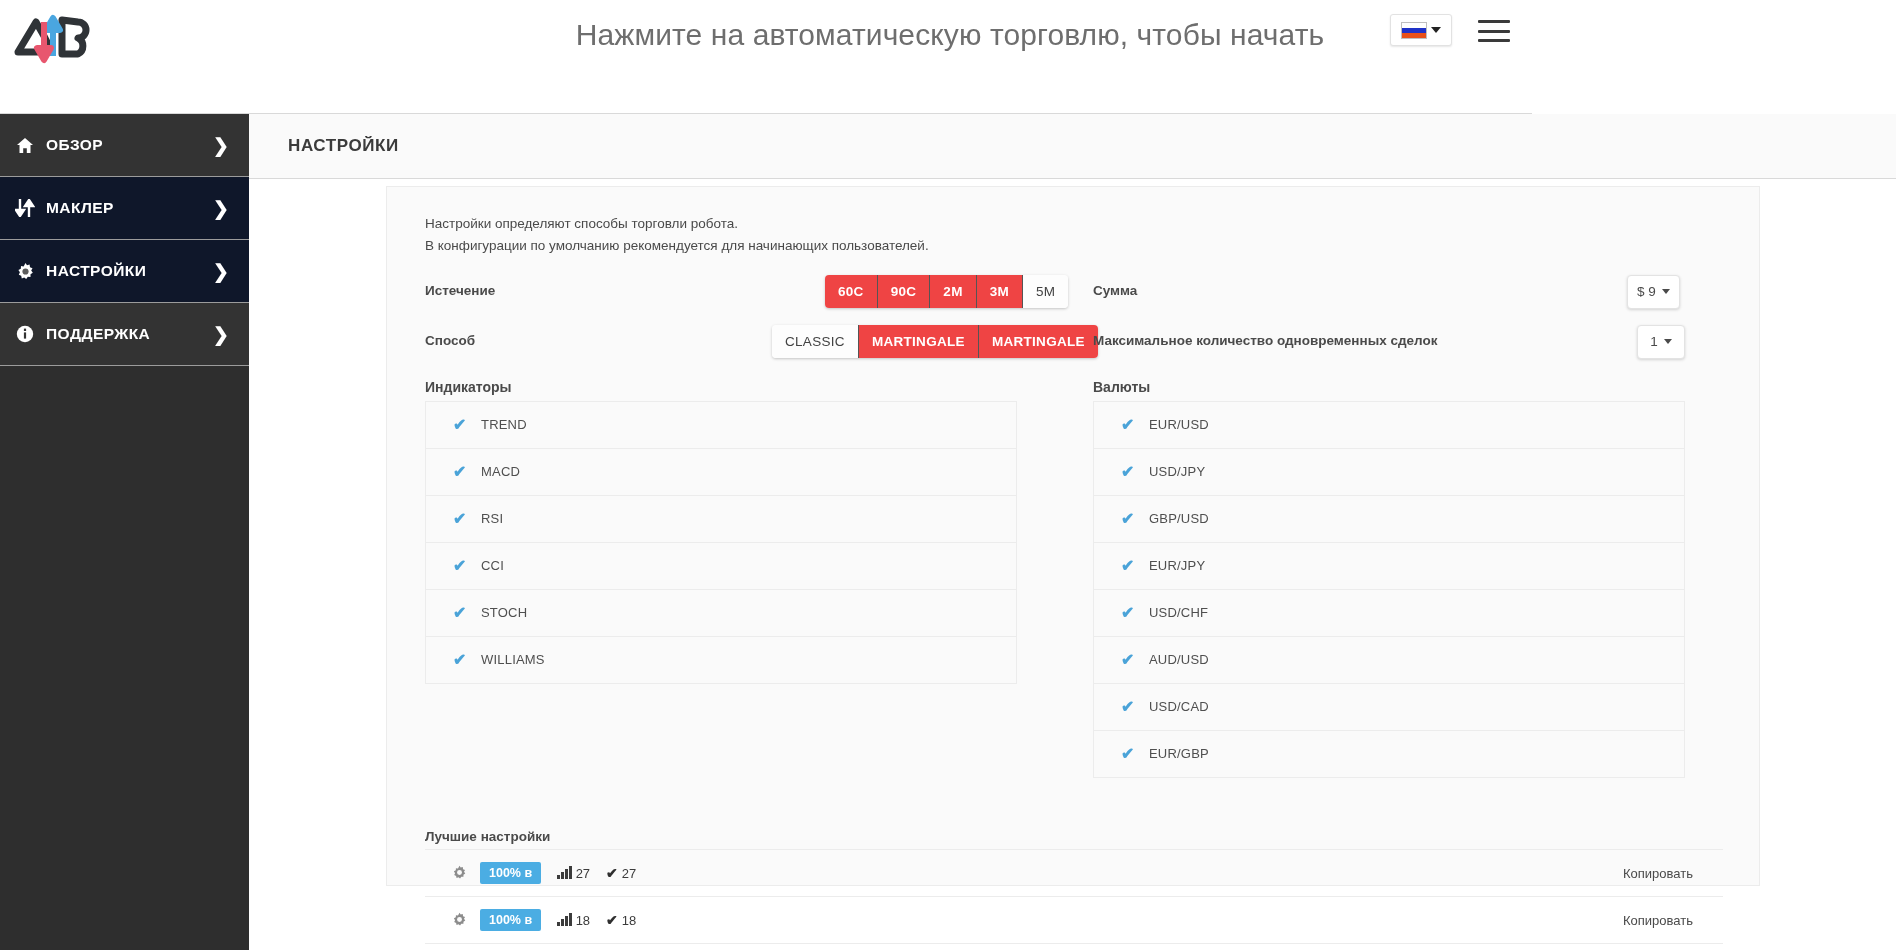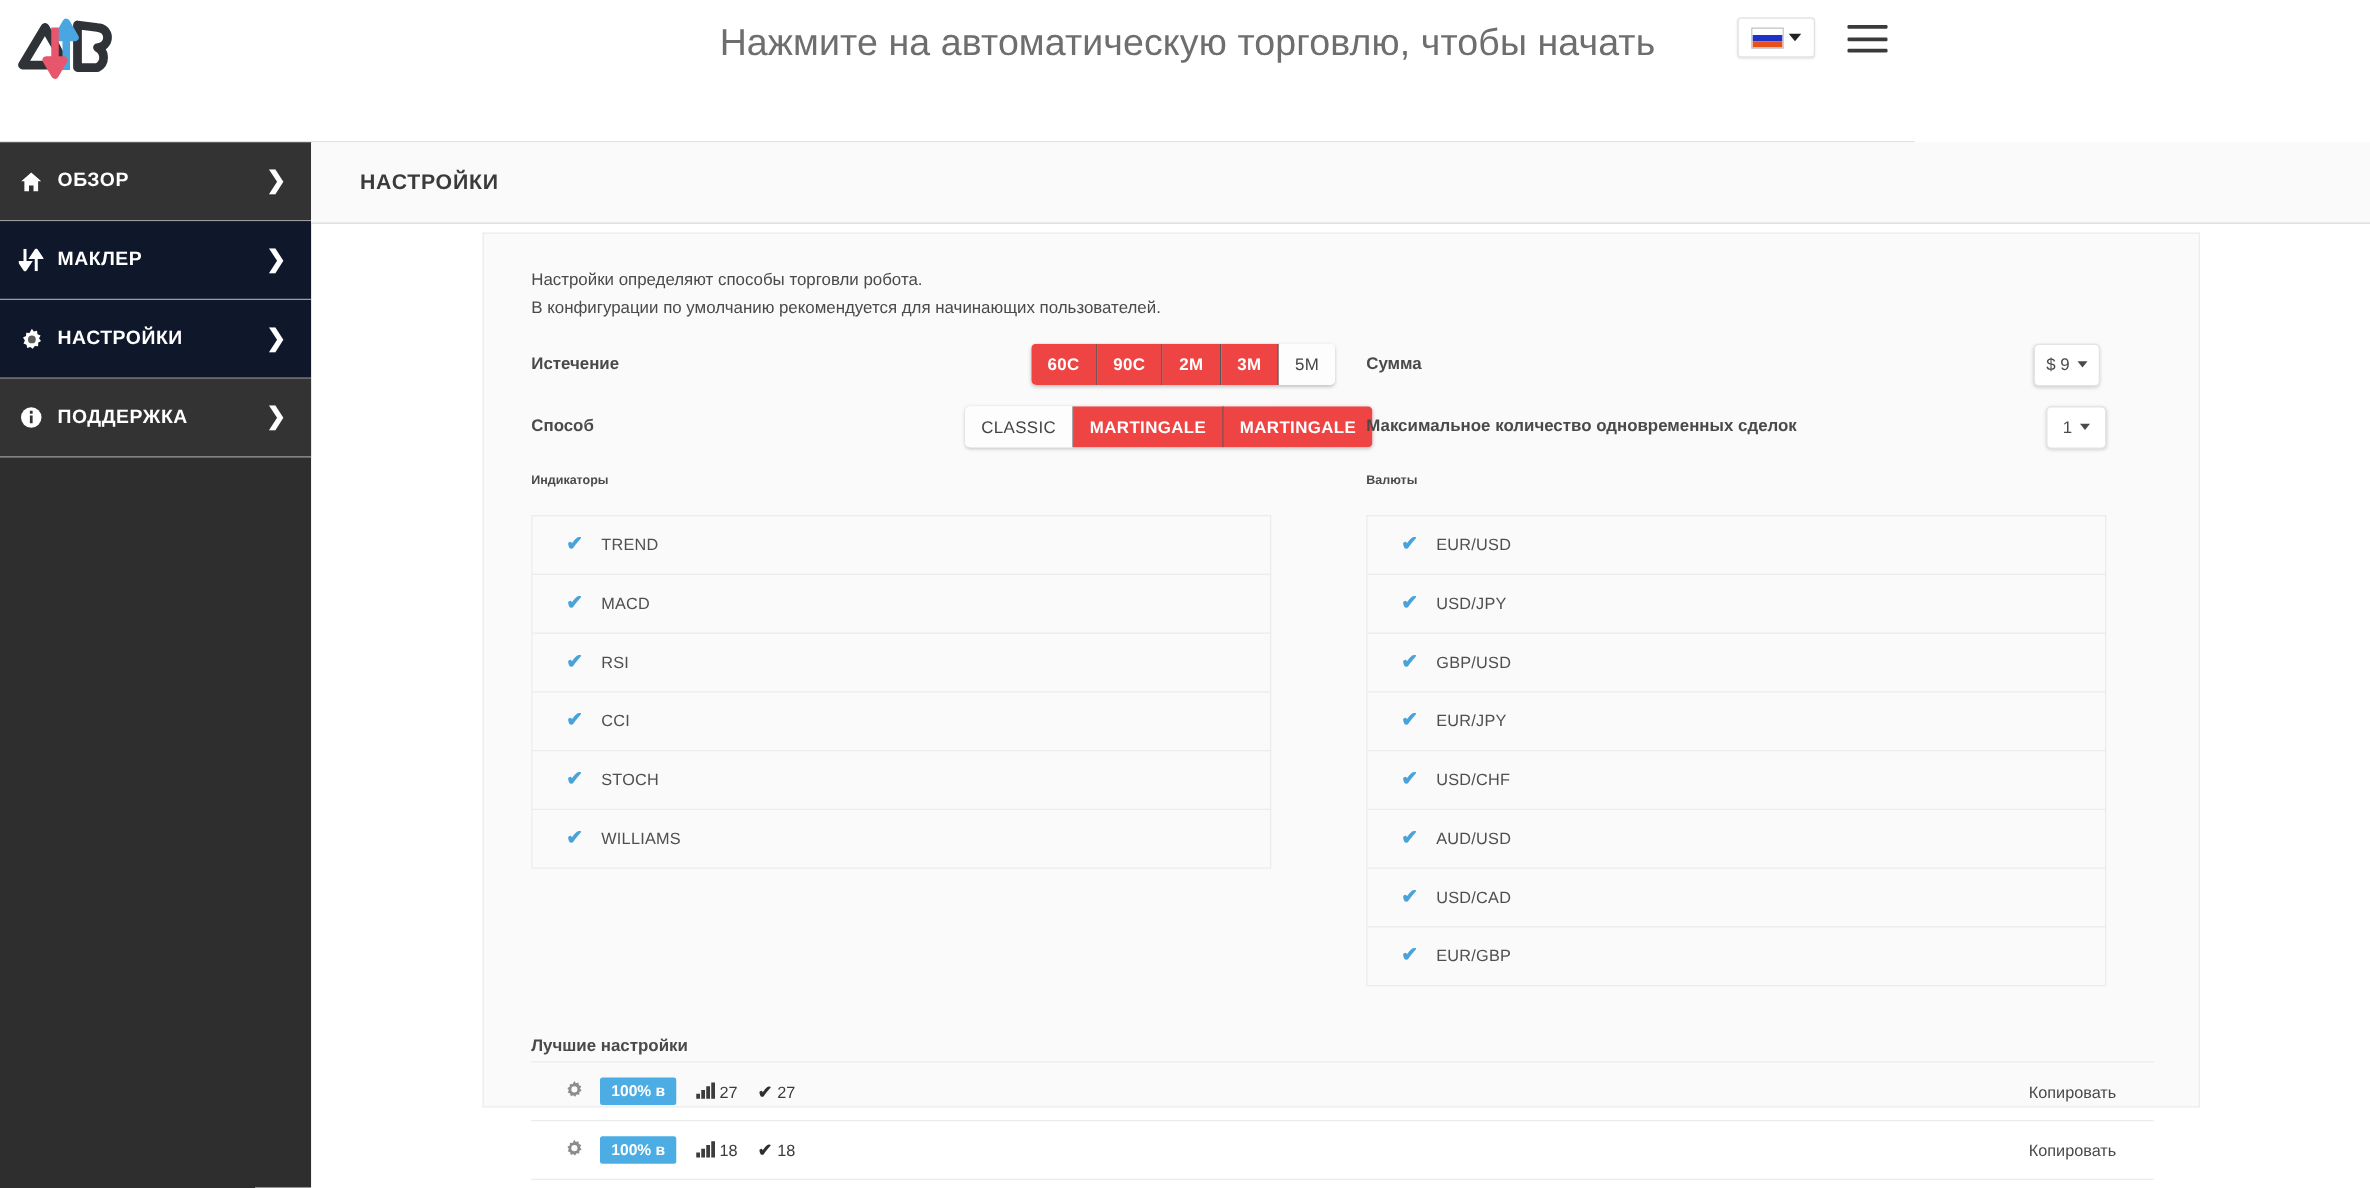--- a/index.html
+++ b/index.html
@@ -215,24 +215,24 @@
     border-right: 4px solid transparent;
     border-top: 5px solid #4a4a4a;
   }
 
   
   .lists { position: relative; margin-top: 8px; }
   .list-col { position: absolute; top: 0; width: 592px; }
   .col-left  { left: 0px;   }
   .col-right { left: 668px; }
   .list-title {
-    font-size: 10px;
+    font-size: 14px;
     font-weight: bold;
     color: #4a4a4a;
-    margin-bottom: 22px;
+    margin-bottom: 6px;
   }
   .list-box { border: 1px solid #ececec; border-bottom: none; background: #fafafa; }
   .list-row {
     height: 47px;
     display: flex; align-items: center;
     padding-left: 27px;
     border-bottom: 1px solid #ececec;
     cursor: pointer;
   }
   .tick {

